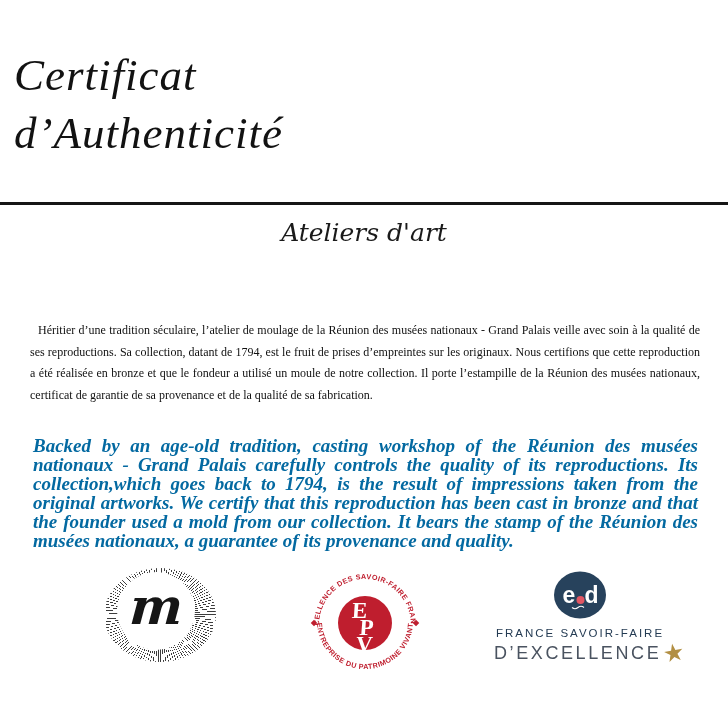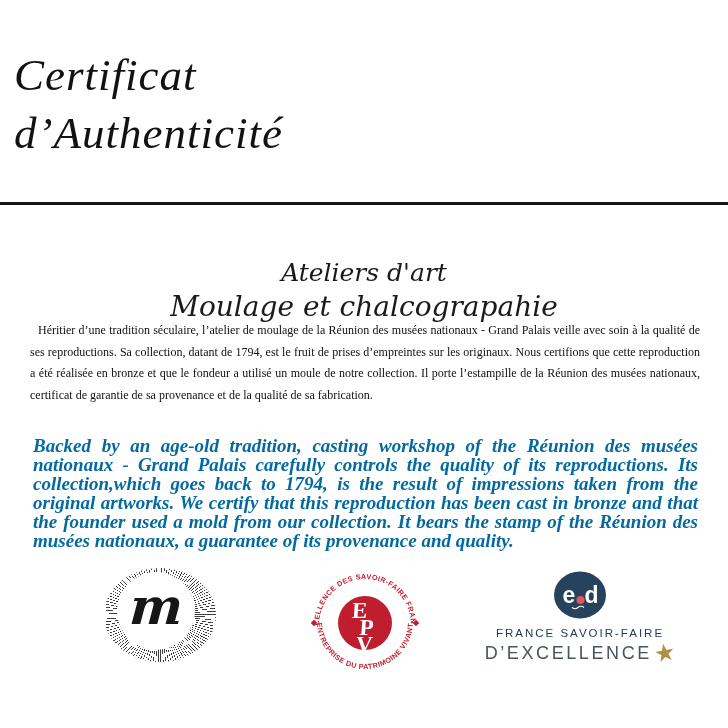--- a/index.html
+++ b/index.html
@@ -17,21 +17,21 @@
     font-size:45px; line-height:58px; color:#121212; letter-spacing:1px;
   }
 
   
   .rule { position:absolute; top:202px; left:0; width:728px; height:3px; background:#161616; }
 
   
   .subtitle-block { position:absolute; top:216px; left:0; width:728px; text-align:center; }
   .subtitle-line1 {
     font-family:"DejaVu Serif", serif; font-style:italic; font-size:25px;
-    line-height:33px; color:#1a1a1a;margin-top:40px;
+    line-height:33px; color:#1a1a1a;
   }
   .subtitle-line2 {
     font-family:"DejaVu Serif", serif; font-style:italic; font-size:28px;
     line-height:36px; color:#1a1a1a;
   }
 
   
   .para-fr {
     position:absolute; top:320px; left:30px; right:28px;
     font-family:"Liberation Serif", serif; font-size:12px; line-height:21.6px;
@@ -73,21 +73,21 @@
   }
 
   
   .ed-logo { position:absolute; left:494px; top:10px; width:172px; text-align:center; }
   .ed-badge { display:block; margin:0 auto; }
   .ed-line1 {
     margin-top:7px; font-family:"Liberation Sans", sans-serif; font-weight:400;
     font-size:11.5px; letter-spacing:2px; color:#243b53; white-space:nowrap;
   }
   .ed-line2-row {
-    margin-top:2px; display:flex; align-items:center; justify-content:center; white-space:nowrap;
+    margin-top:2px; display:flex; align-items:center; white-space:nowrap;
   }
   .ed-line2 {
     font-family:"Liberation Sans", sans-serif; font-weight:400;
     font-size:18px; letter-spacing:2.6px; color:#4a5360;
   }
   .ed-star {
     font-size:24px; color:#b28f43; margin-left:2px; display:inline-block;
     transform:rotate(-10deg); line-height:1;
   }
 </style>
@@ -98,21 +98,20 @@
 
   <div class="title-block">
     <div class="title-line">Certificat</div>
     <div class="title-line">d’Authenticité</div>
   </div>
 
   <div class="rule"></div>
 
   <div class="subtitle-block">
     <div class="subtitle-line1">Ateliers d'art</div>
-    <div class="subtitle-line2">Moulage et chalcograpahie</div>
   </div>
 
   <p class="para-fr">Héritier d’une tradition séculaire, l’atelier de moulage de la Réunion des musées nationaux - Grand Palais veille avec soin à la qualité de ses reproductions. Sa collection, datant de 1794, est le fruit de prises d’empreintes sur les originaux. Nous certifions que cette reproduction a été réalisée en bronze et que le fondeur a utilisé un moule de notre collection. Il porte l’estampille de la Réunion des musées nationaux, certificat de garantie de sa provenance et de la qualité de sa fabrication.</p>
 
   <p class="para-en">Backed by an age-old tradition, casting workshop of the Réunion des musées nationaux - Grand Palais carefully controls the quality of its reproductions. Its collection,which goes back to 1794, is the result of impressions taken from the original artworks. We certify that this reproduction has been cast in bronze and that the founder used a mold from our collection. It bears the stamp of the Réunion des musées nationaux, a guarantee of its provenance and quality.</p>
 
   <div class="logos-row">
 
     <div class="rmn-logo">
       <div class="rmn-lashes"></div>

